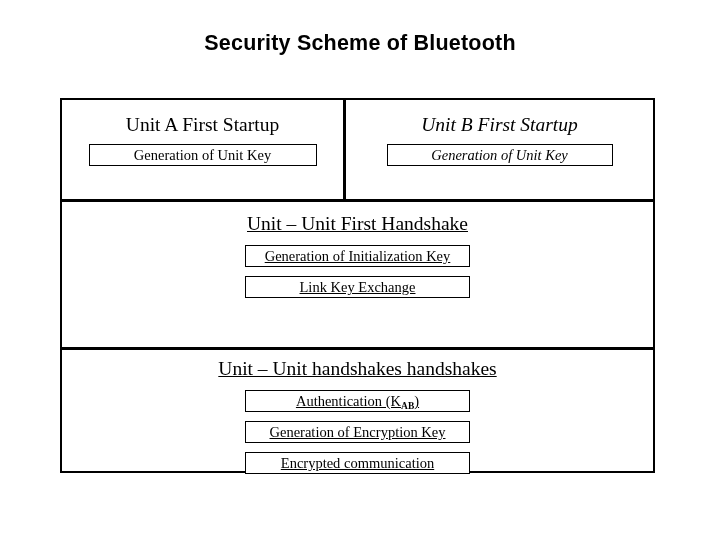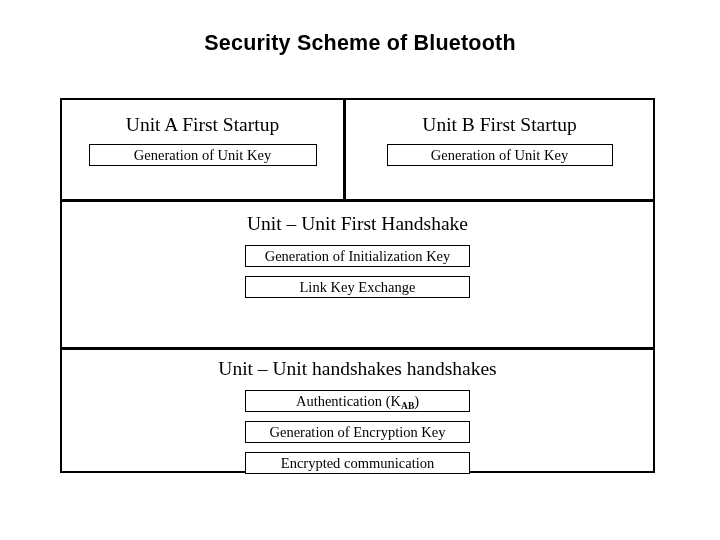--- a/index.html
+++ b/index.html
@@ -55,20 +55,21 @@
     position: relative;
     box-sizing: border-box;
     height: 100%;
   }
   .startup-panel.left {
     width: 284px;
     border-right: 3px solid #000000;
   }
   .startup-panel.right {
     flex: 1 1 auto;
+    font-style: italic;
   }
   .panel-heading {
     text-align: center;
     font-size: 19.5px;
     color: #000000;
     margin-top: 14px;
     white-space: nowrap;
   }
   .startup-panel .step-box {
     margin: 8px auto 0 auto;
@@ -87,20 +88,21 @@
   }
   #divider-1 { top: 99px; }
   #divider-2 { top: 247px; }
 
   
   .handshake-section {
     position: absolute;
     left: 0;
     width: 100%;
     box-sizing: border-box;
+    text-decoration: underline;
   }
   #section-first-handshake { top: 102px; height: 145px; }
   #section-following-handshakes { top: 250px; height: 121px; }
 
   .section-heading {
     text-align: center;
     font-size: 19.5px;
     color: #000000;
     white-space: nowrap;
   }

